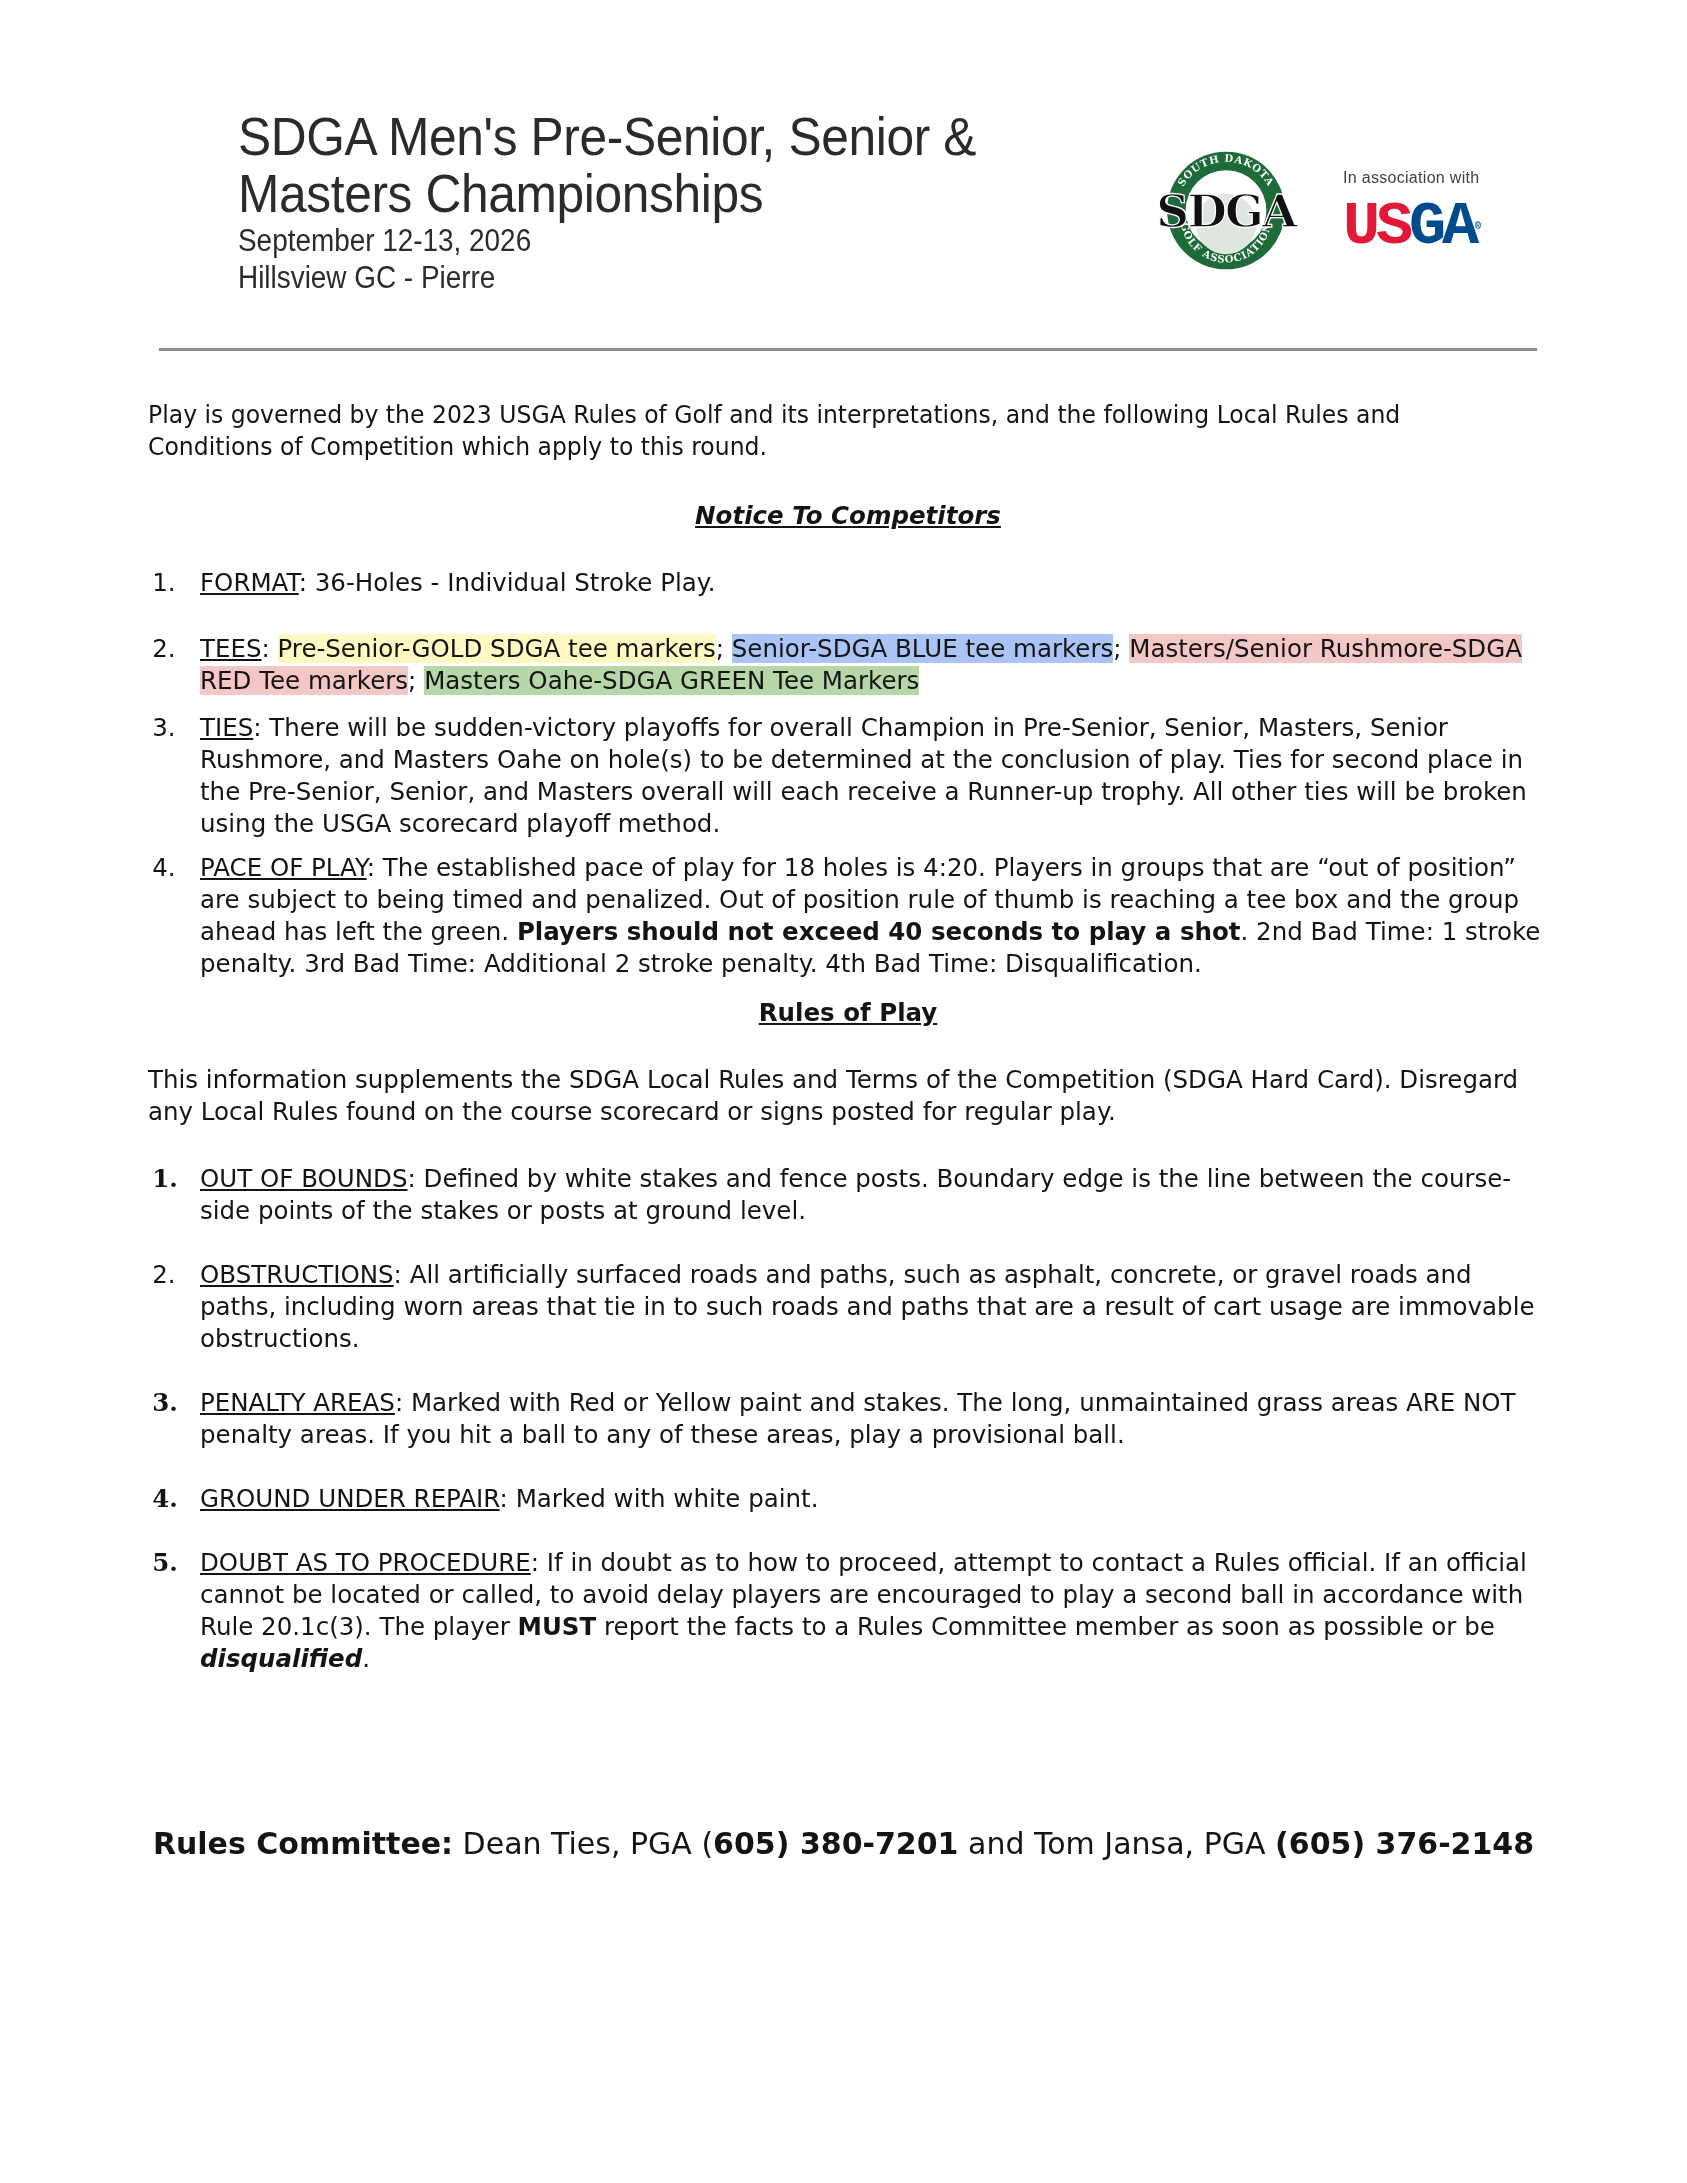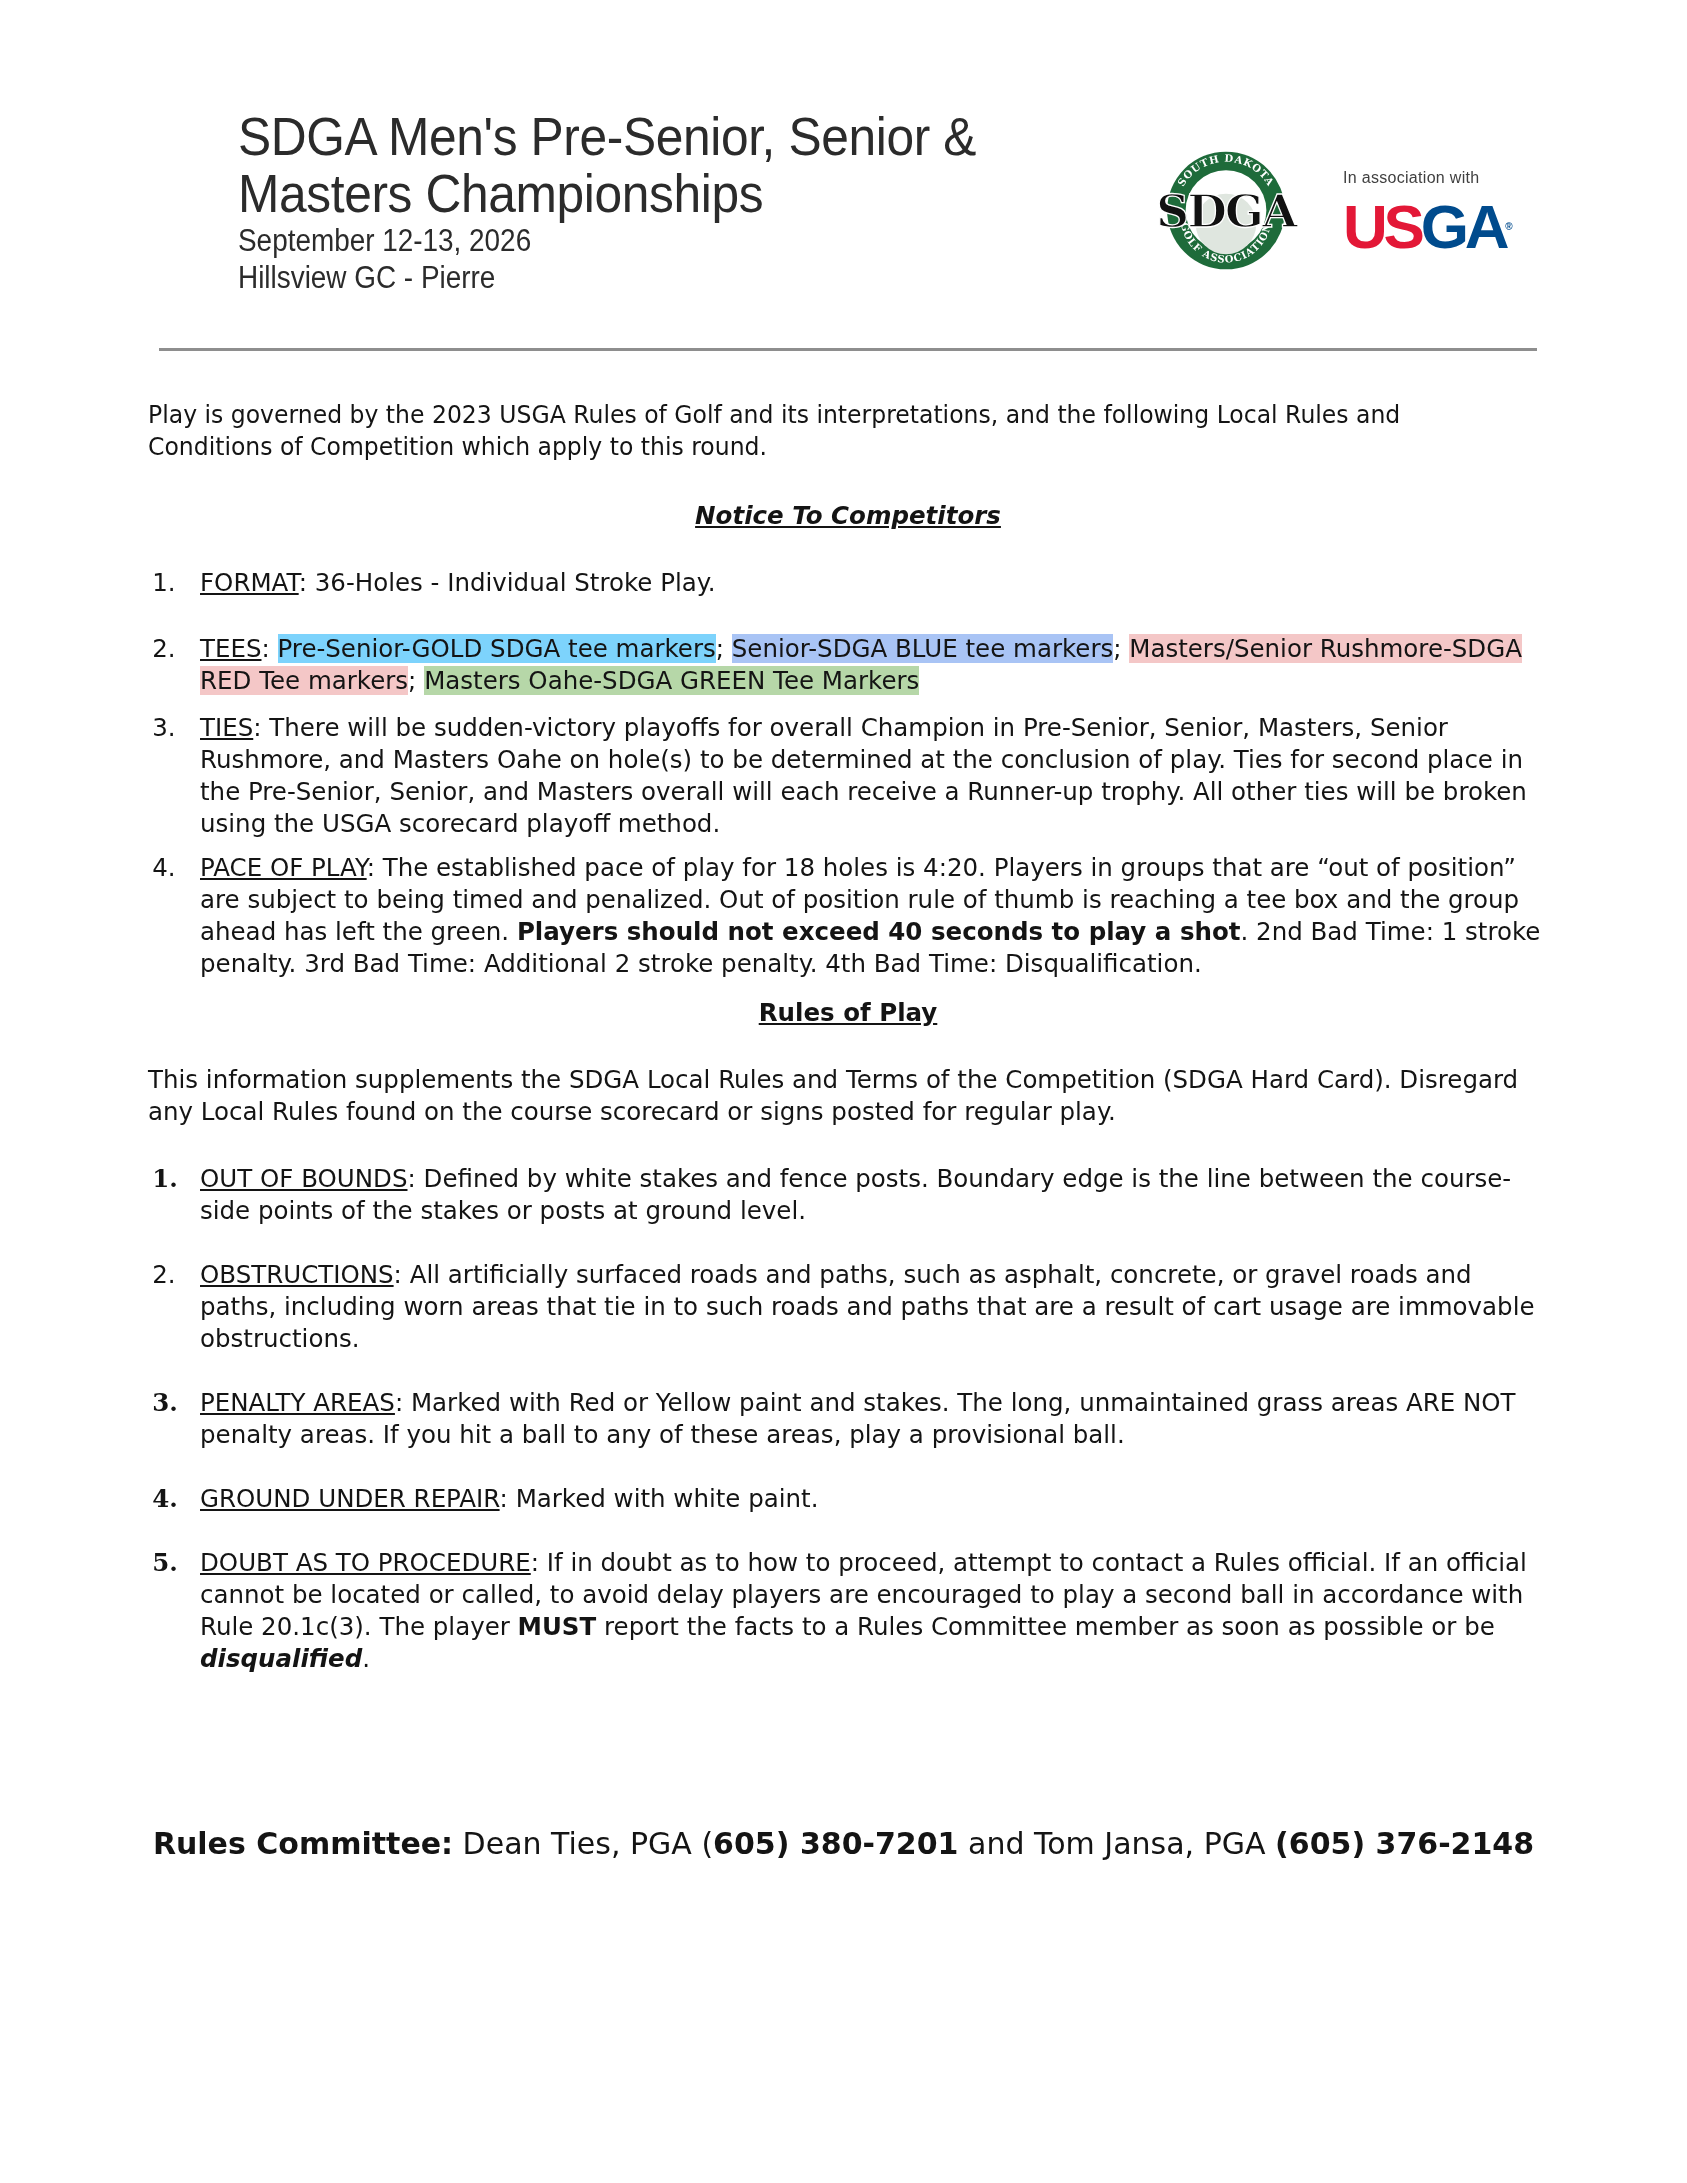--- a/index.html
+++ b/index.html
@@ -11,41 +11,41 @@
   .title { font-family: "Liberation Sans", sans-serif; font-size: 54px; line-height: 57px;
            color: #2b2b2b; letter-spacing: -0.4px; font-stretch: condensed;
            transform: scaleX(0.92); transform-origin: left top; white-space: nowrap; }
   .subtitle { font-family: "Liberation Sans", sans-serif; font-size: 31px; line-height: 37px;
               color: #2b2b2b; transform: scaleX(0.9); transform-origin: left top; white-space: nowrap; }
   .title-block .subtitle:first-of-type { margin-top: 5px; }
 
   .sdga-logo { position: absolute; left: 1152px; top: 148px; width: 148px; height: 125px; }
   .usga-block { position: absolute; left: 1343px; top: 169px; width: 186px; height: 93px; }
   .assoc-text { font-family: "Liberation Sans", sans-serif; font-size: 16px; color: #404040; letter-spacing: 0.3px; white-space: nowrap; }
-  .usga-logo { margin-top: 10px; font-family: Liberation Sans, sans-serif; font-weight: bold;
+  .usga-logo { margin-top: 10px; font-family: Liberation Mono, monospace; font-weight: bold;
                font-size: 62px; line-height: 59px; letter-spacing: -4.2px; white-space: nowrap; }
   .usga-logo .us { color: #e31837; }
   .usga-logo .ga { color: #004b8d; }
   .usga-logo .reg { font-size: 10px; color: #004b8d; letter-spacing: 0; vertical-align: bottom; }
 
   .rule { position: absolute; left: 159px; top: 348px; width: 1378px; height: 2.5px; background: #8e8e8e; }
 
   .content { position: absolute; left: 148px; top: 396px; width: 1400px;
              font-family: "DejaVu Sans", sans-serif; font-size: 24.5px; line-height: 32px; color: #141414; }
   .content p { margin: 0; }
   .condensed { transform: scaleX(0.96); transform-origin: left top; }
 
   .section-heading { text-align: center; font-weight: bold; text-decoration: underline;
                      margin: 0; font-size: 24.5px; }
   .list { list-style: none; margin: 0; padding: 0; }
   .list li { position: relative; padding-left: 52px; }
   .num { position: absolute; left: 4.2px; top: 0; font-weight: normal; }
   .num.serif { font-family: "DejaVu Serif", serif; font-weight: bold; }
   .label { font-weight: normal; text-decoration: underline; }
-  .hl-gold { background: #7dd3fc; }
+  .hl-gold { background: #fef9c3; }
   .hl-blue { background: #a9c4f5; }
   .hl-red { background: #f4c7c7; }
   .hl-green { background: #b6d7a8; }
 
   .committee { position: absolute; left: 0; top: 1825px; width: 1687px; text-align: center;
                font-size: 30px; line-height: 37px; color: #141414; white-space: nowrap; }
   .committee b { font-weight: bold; }
 </style>
 </head>
 <body>

